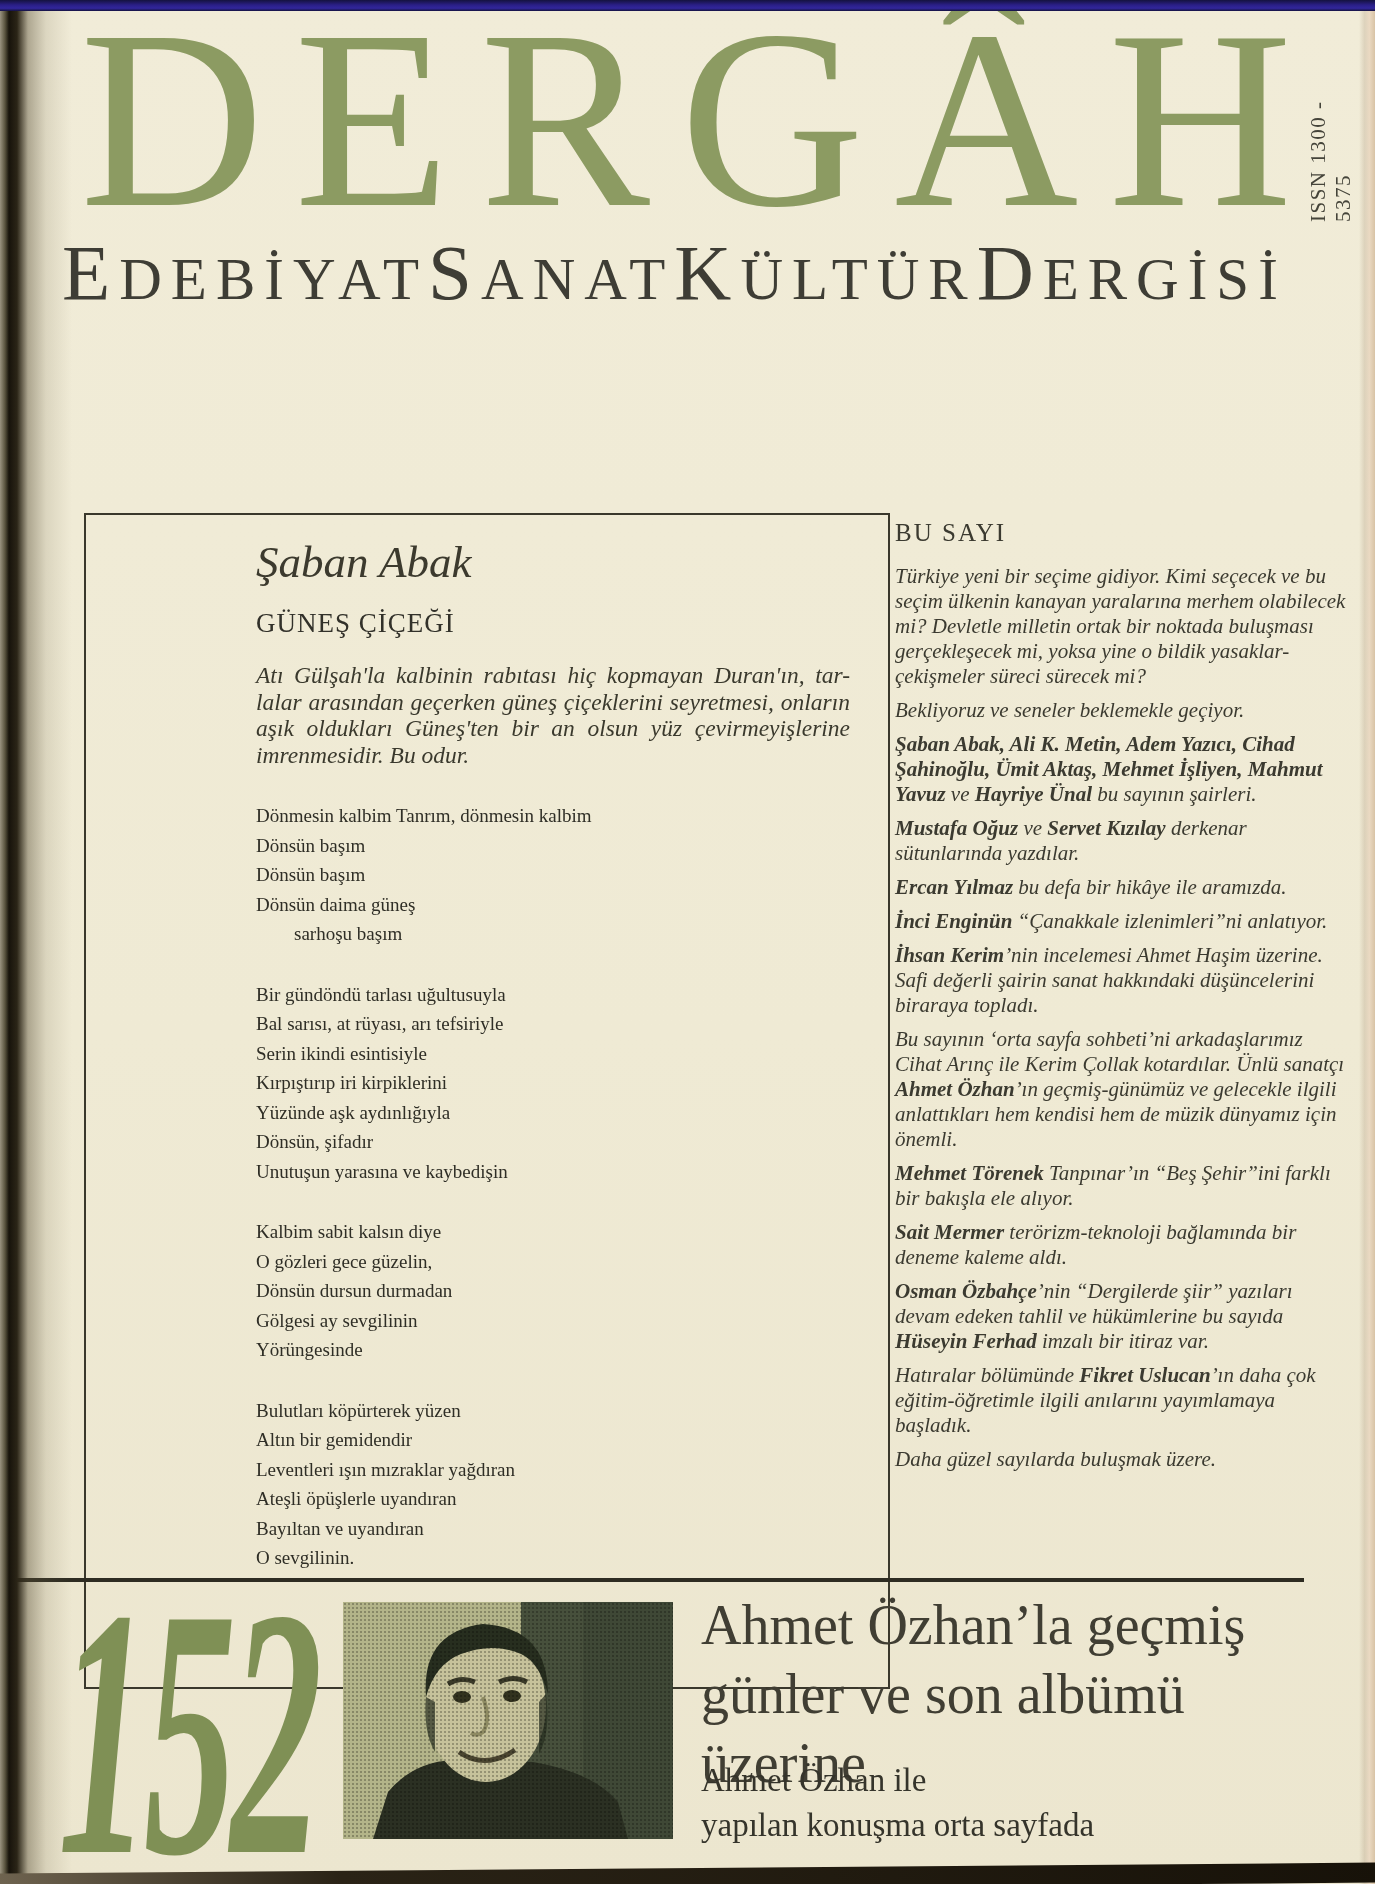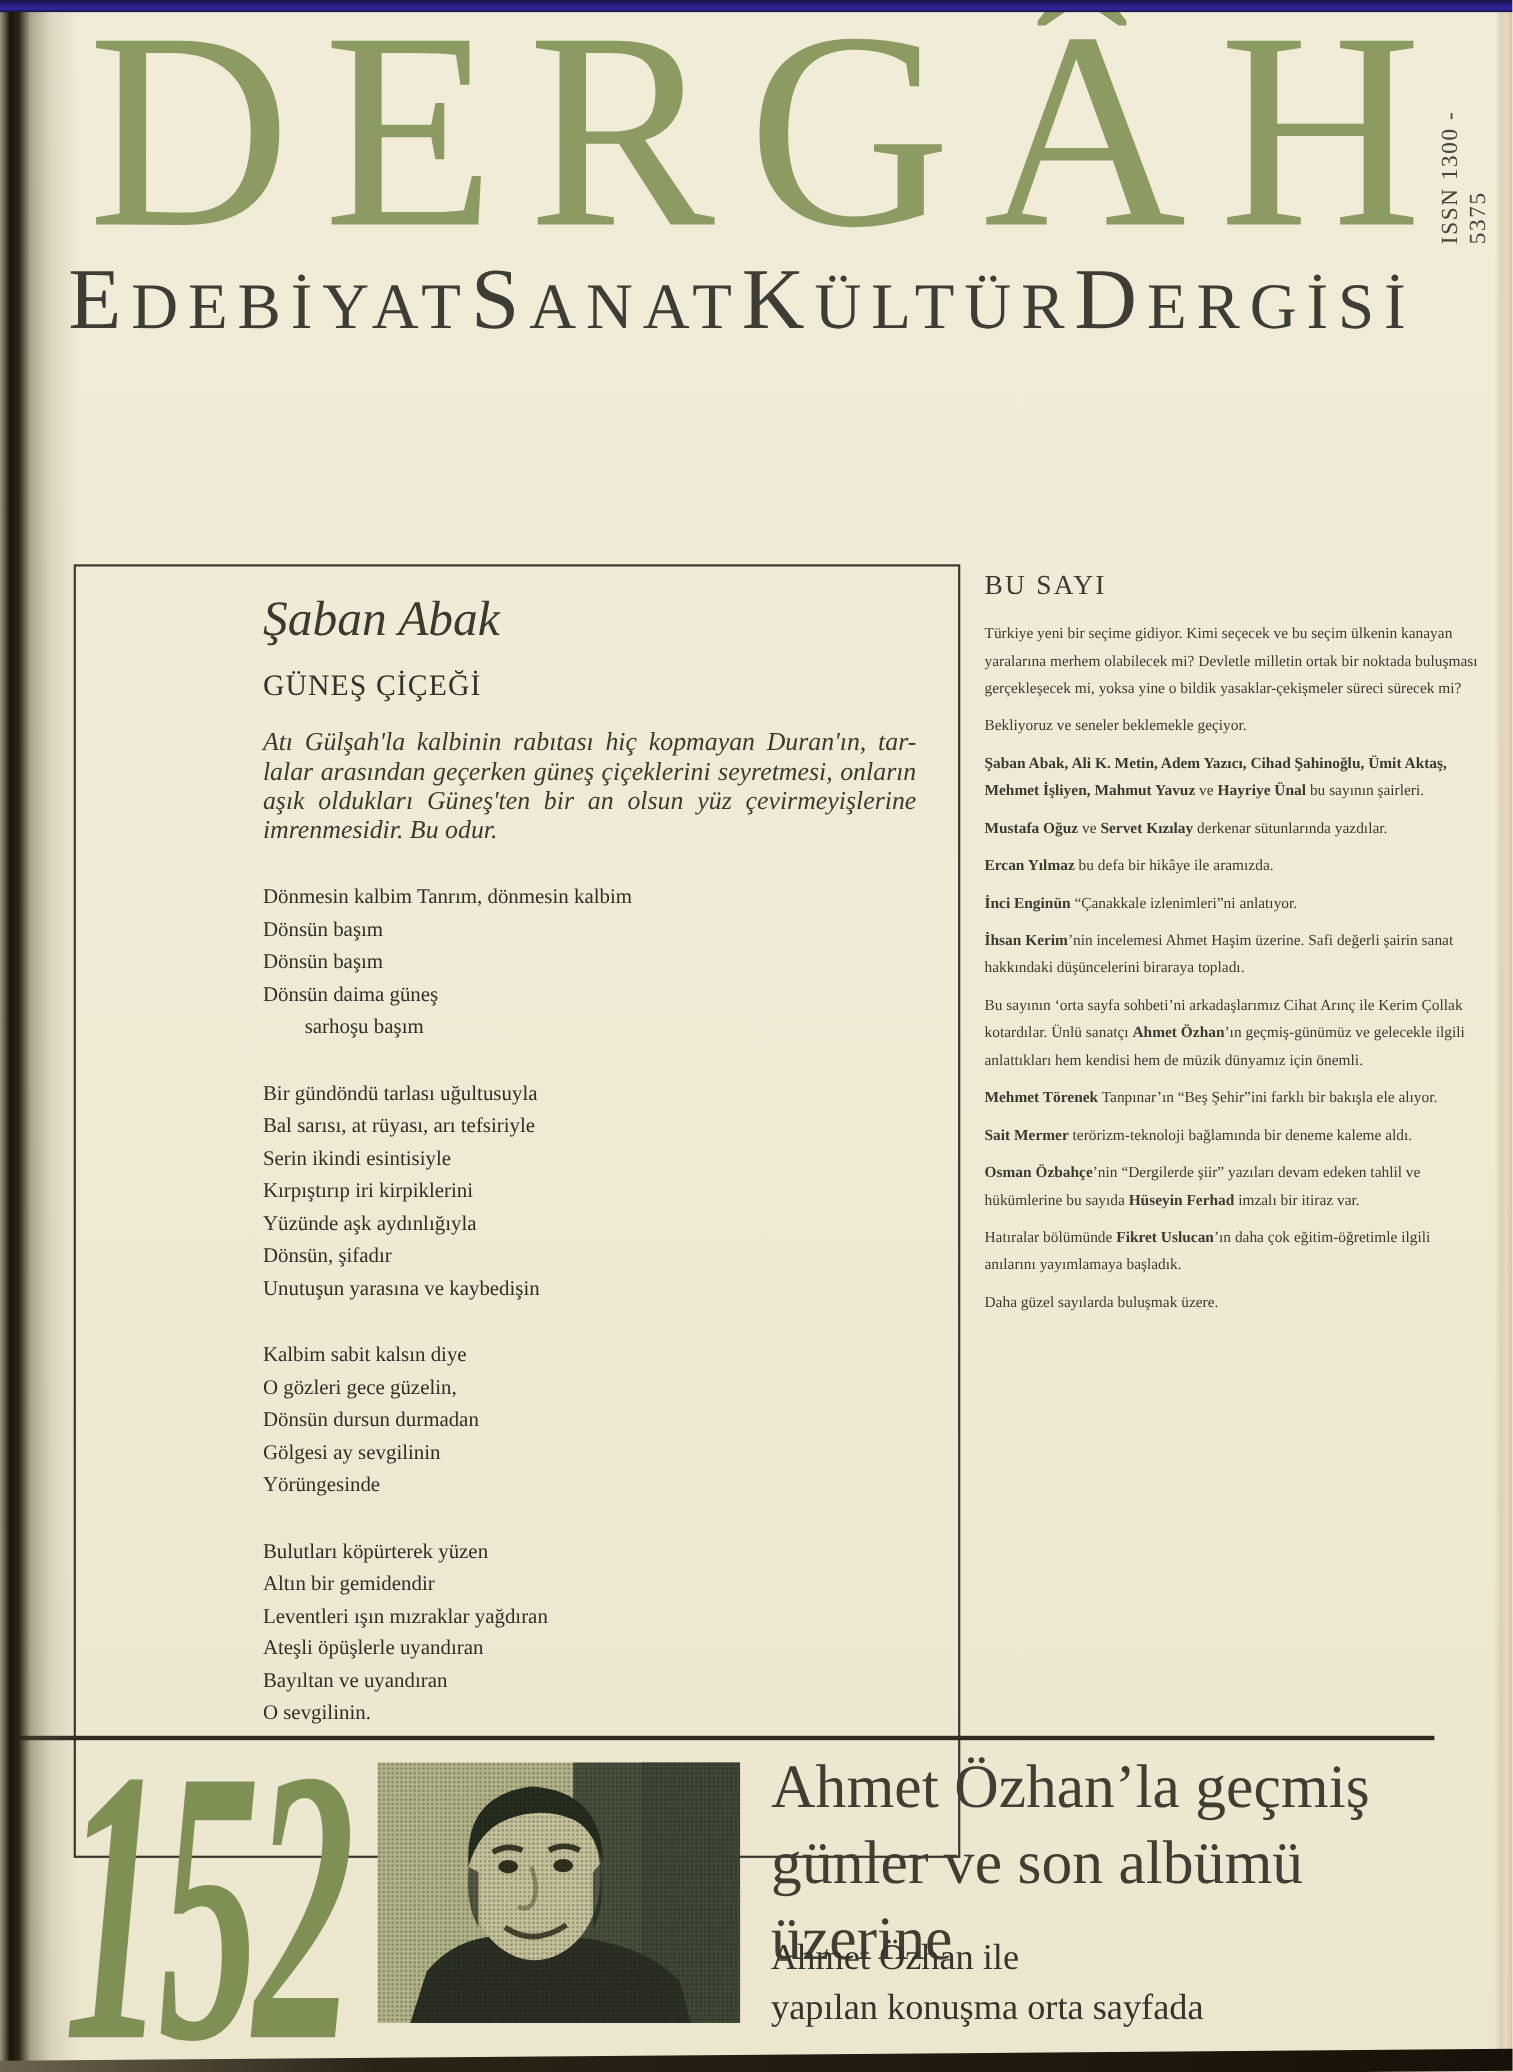--- a/index.html
+++ b/index.html
@@ -28,35 +28,35 @@
   .issn{position:absolute;left:1306px;top:52px;height:170px;
     writing-mode:vertical-rl;transform:rotate(180deg);
     font-size:21px;letter-spacing:1.5px;color:#45443a;}
   .masthead-subtitle{position:absolute;left:62px;top:233px;width:1248px;
     display:flex;align-items:baseline;color:#3e3d35;}
   .sub-word{white-space:nowrap;letter-spacing:9px;}
   .sub-lead{font-size:79px;line-height:1;}
   .sub-rest{font-size:59px;line-height:1;}
 
   
-  .poem-box{position:absolute;left:67px;top:513px;width:806px;height:1176px;
+  .poem-box{position:absolute;left:84px;top:513px;width:806px;height:1176px;
     box-sizing:border-box;border:2px solid #3a382c;padding:22px 18px 0 170px;background:transparent;}
   .poem-author{font-style:italic;font-size:45px;line-height:50px;color:#3c3a2e;}
   .poem-title{margin-top:21px;font-size:27px;letter-spacing:1px;color:#32312a;}
   .epigraph{margin-top:23px;width:594px;font-style:italic;font-size:23.5px;line-height:26.5px;color:#3a392d;}
   .epiline{text-align:justify;text-align-last:justify;}
   .epiline:last-child{text-align-last:left;}
   .stanza{margin-top:31px;}
   .stanza.first{margin-top:33px;}
   .pline{font-size:19px;line-height:29.5px;color:#2f2e26;white-space:pre-wrap;}
 
   
   .busayi{position:absolute;left:895px;top:519px;width:452px;color:#3b3a30;}
   .busayi-heading{font-size:25px;letter-spacing:2px;margin-bottom:17px;}
-  .busayi-p{margin:0 0 9px 0;font-size:14px;line-height:25px;}
+  .busayi-p{margin:0 0 9px 0;font-style:italic;font-size:21px;line-height:25px;}
   .busayi-p b{font-weight:700;}
 
   
   .rule{position:absolute;left:14px;top:1578px;width:1290px;height:4px;background:#2e2c22;}
   .issue-number{position:absolute;left:58px;top:1555px;
     font-size:355px;line-height:355px;font-weight:700;font-style:italic;
     letter-spacing:-12px;color:#7f9055;transform:scaleX(.52);transform-origin:0 0;white-space:nowrap;}
   .cover-photo{position:absolute;left:343px;top:1602px;width:330px;height:237px;overflow:hidden;}
   .cover-photo svg{display:block;}
   .halftone{position:absolute;inset:0;pointer-events:none;

